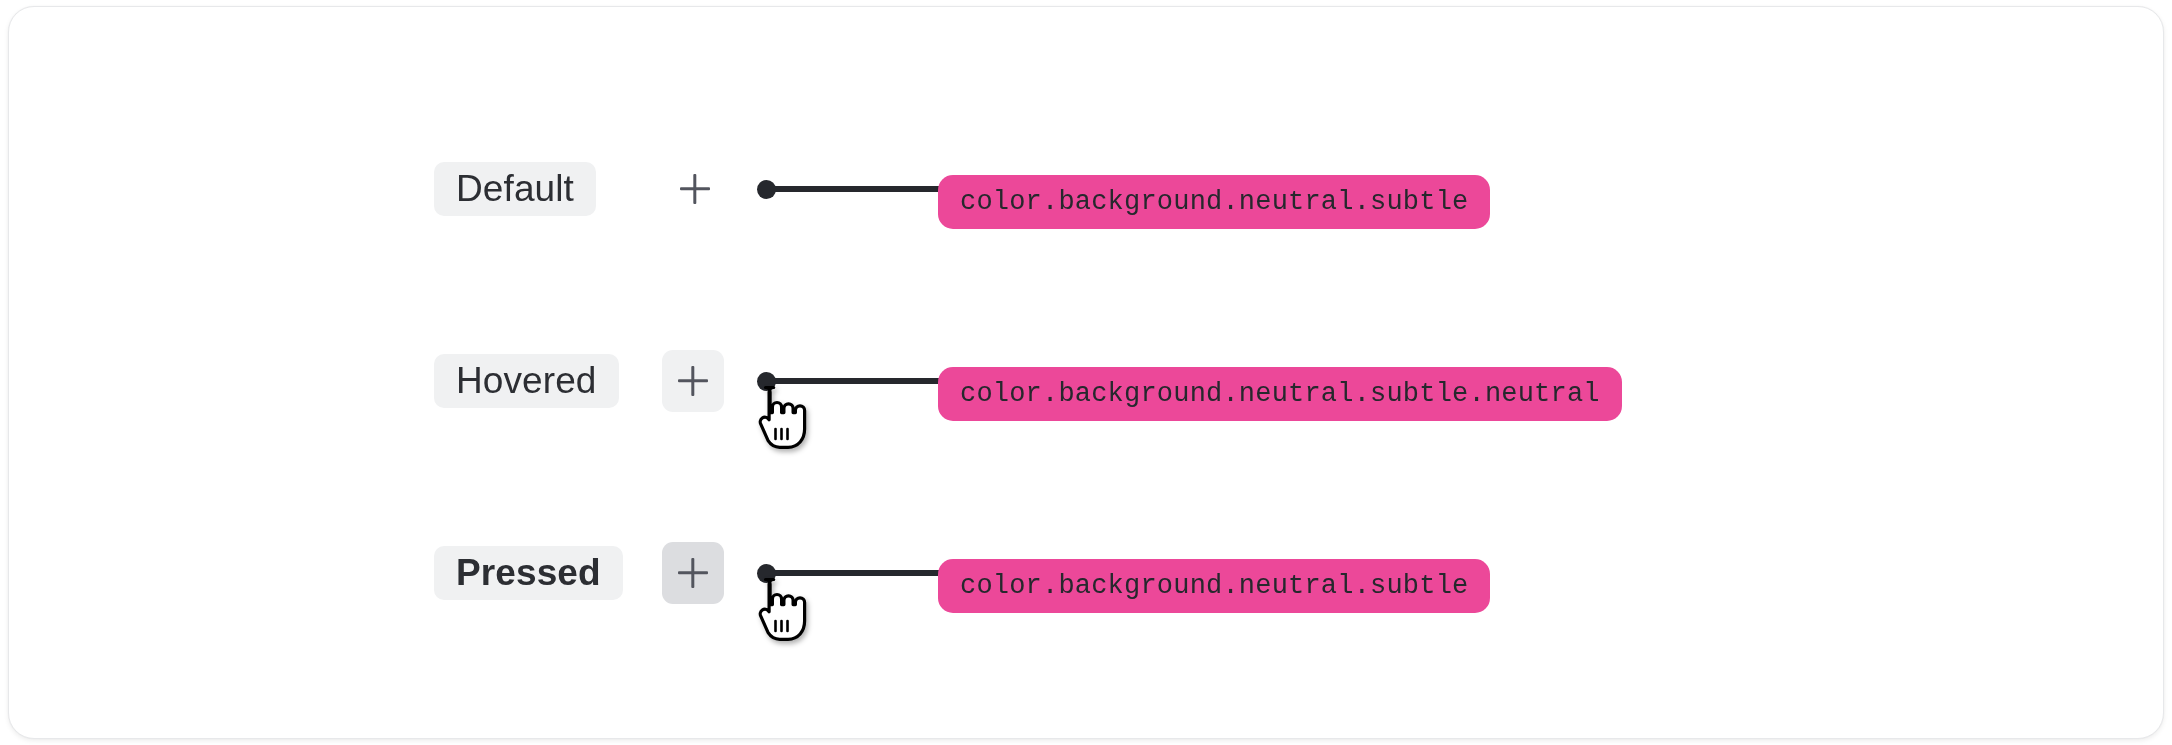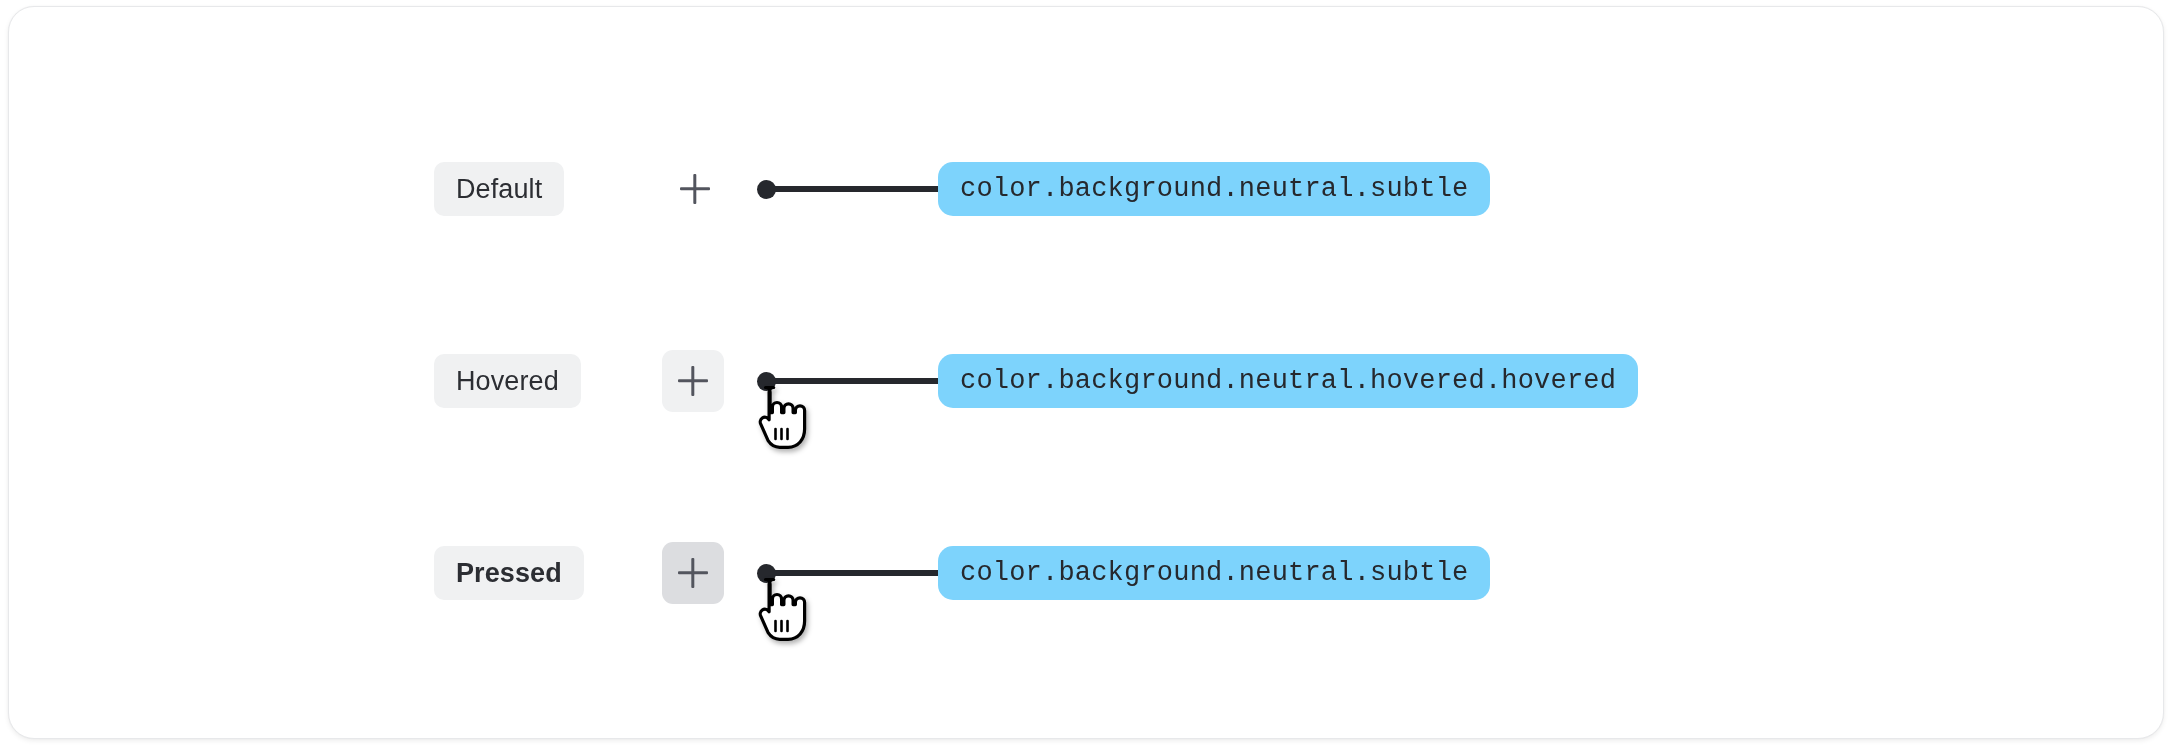--- a/index.html
+++ b/index.html
@@ -39,21 +39,21 @@
   .state-chip {
     position: absolute;
     display: flex;
     align-items: center;
     justify-content: center;
     height: 54px;
     padding: 0 22px;
     background: #f0f1f2;
     border-radius: 10px;
     color: #2c2e33;
-    font-size: 27px;
+    font-size: 37px;
     font-family: "Liberation Sans", sans-serif;
     letter-spacing: 0.1px;
     white-space: nowrap;
   }
 
   
   .plus-btn {
     position: absolute;
     width: 62px;
     height: 62px;
@@ -114,27 +114,28 @@
     margin-left: -3px;
   }
 
   
   .token-chip {
     position: absolute;
     display: flex;
     align-items: center;
     height: 54px;
     padding: 0 22px;
-    background: #7dd3fc;
+    background: #ec4899;
     border-radius: 15px;
     color: #26282d;
     font-family: "Liberation Mono", monospace;
     font-size: 27px;
     letter-spacing: 0.2px;
     white-space: nowrap;
+    margin-top: 13px;
   }
 
   
   .hand-cursor {
     position: absolute;
     width: 54px;
     height: 66px;
     filter: drop-shadow(2px 3px 2.5px rgba(0,0,0,0.30));
   }
   .hand-cursor svg { display: block; width: 100%; height: 100%; }
@@ -166,21 +167,21 @@
 
     <div class="plus-btn state-hovered" style="left:653px; top:17px;">
       <span class="plus-glyph"></span>
     </div>
 
     <div class="connector" style="left:748px; top:37px;">
       <span class="connector-dot"></span>
       <span class="connector-line" style="width:168px;"></span>
     </div>
 
-    <div class="token-chip" style="left:929px; top:21px;">color.background.neutral.hovered.hovered</div>
+    <div class="token-chip" style="left:929px; top:21px;">color.background.neutral.subtle.neutral</div>
 
     <div class="hand-cursor" style="left:748px; top:52px;">
       <svg viewBox="0 0 54 66" xmlns="http://www.w3.org/2000/svg">
         <path d="M16.5 2.5c2.6 0 4.6 2.1 4.6 4.7v20.4h2.3v-5.4c0-2.6 2-4.7 4.6-4.7s4.6 2.1 4.6 4.7v5.4h2.3v-4.1c0-2.6 2-4.7 4.6-4.7s4.6 2.1 4.6 4.7v4.1h2.3v-2.1c0-2.6 2-4.7 4.6-4.7 2.6 0 4.6 2.1 4.6 4.7v18.6c0 10.2-6.4 18.2-16.5 18.2h-8.4c-5.3 0-8.8-2.3-11.6-6.6L12 39.6c-1.4-2.2-0.8-5.1 1.3-6.6 2-1.4 4.7-0.9 6.2 1l0.6 0.8V7.2c0-2.6 2-4.7 4.6-4.7z" transform="translate(-8,0)" fill="#ffffff" stroke="#000000" stroke-width="3.2" stroke-linejoin="round"></path>
         <g stroke="#000000" stroke-width="2.6" stroke-linecap="round">
           <line x1="18.5" y1="44" x2="18.5" y2="54"></line>
           <line x1="24.5" y1="44" x2="24.5" y2="54"></line>
           <line x1="30.5" y1="44" x2="30.5" y2="54"></line>
         </g>
       </svg>

